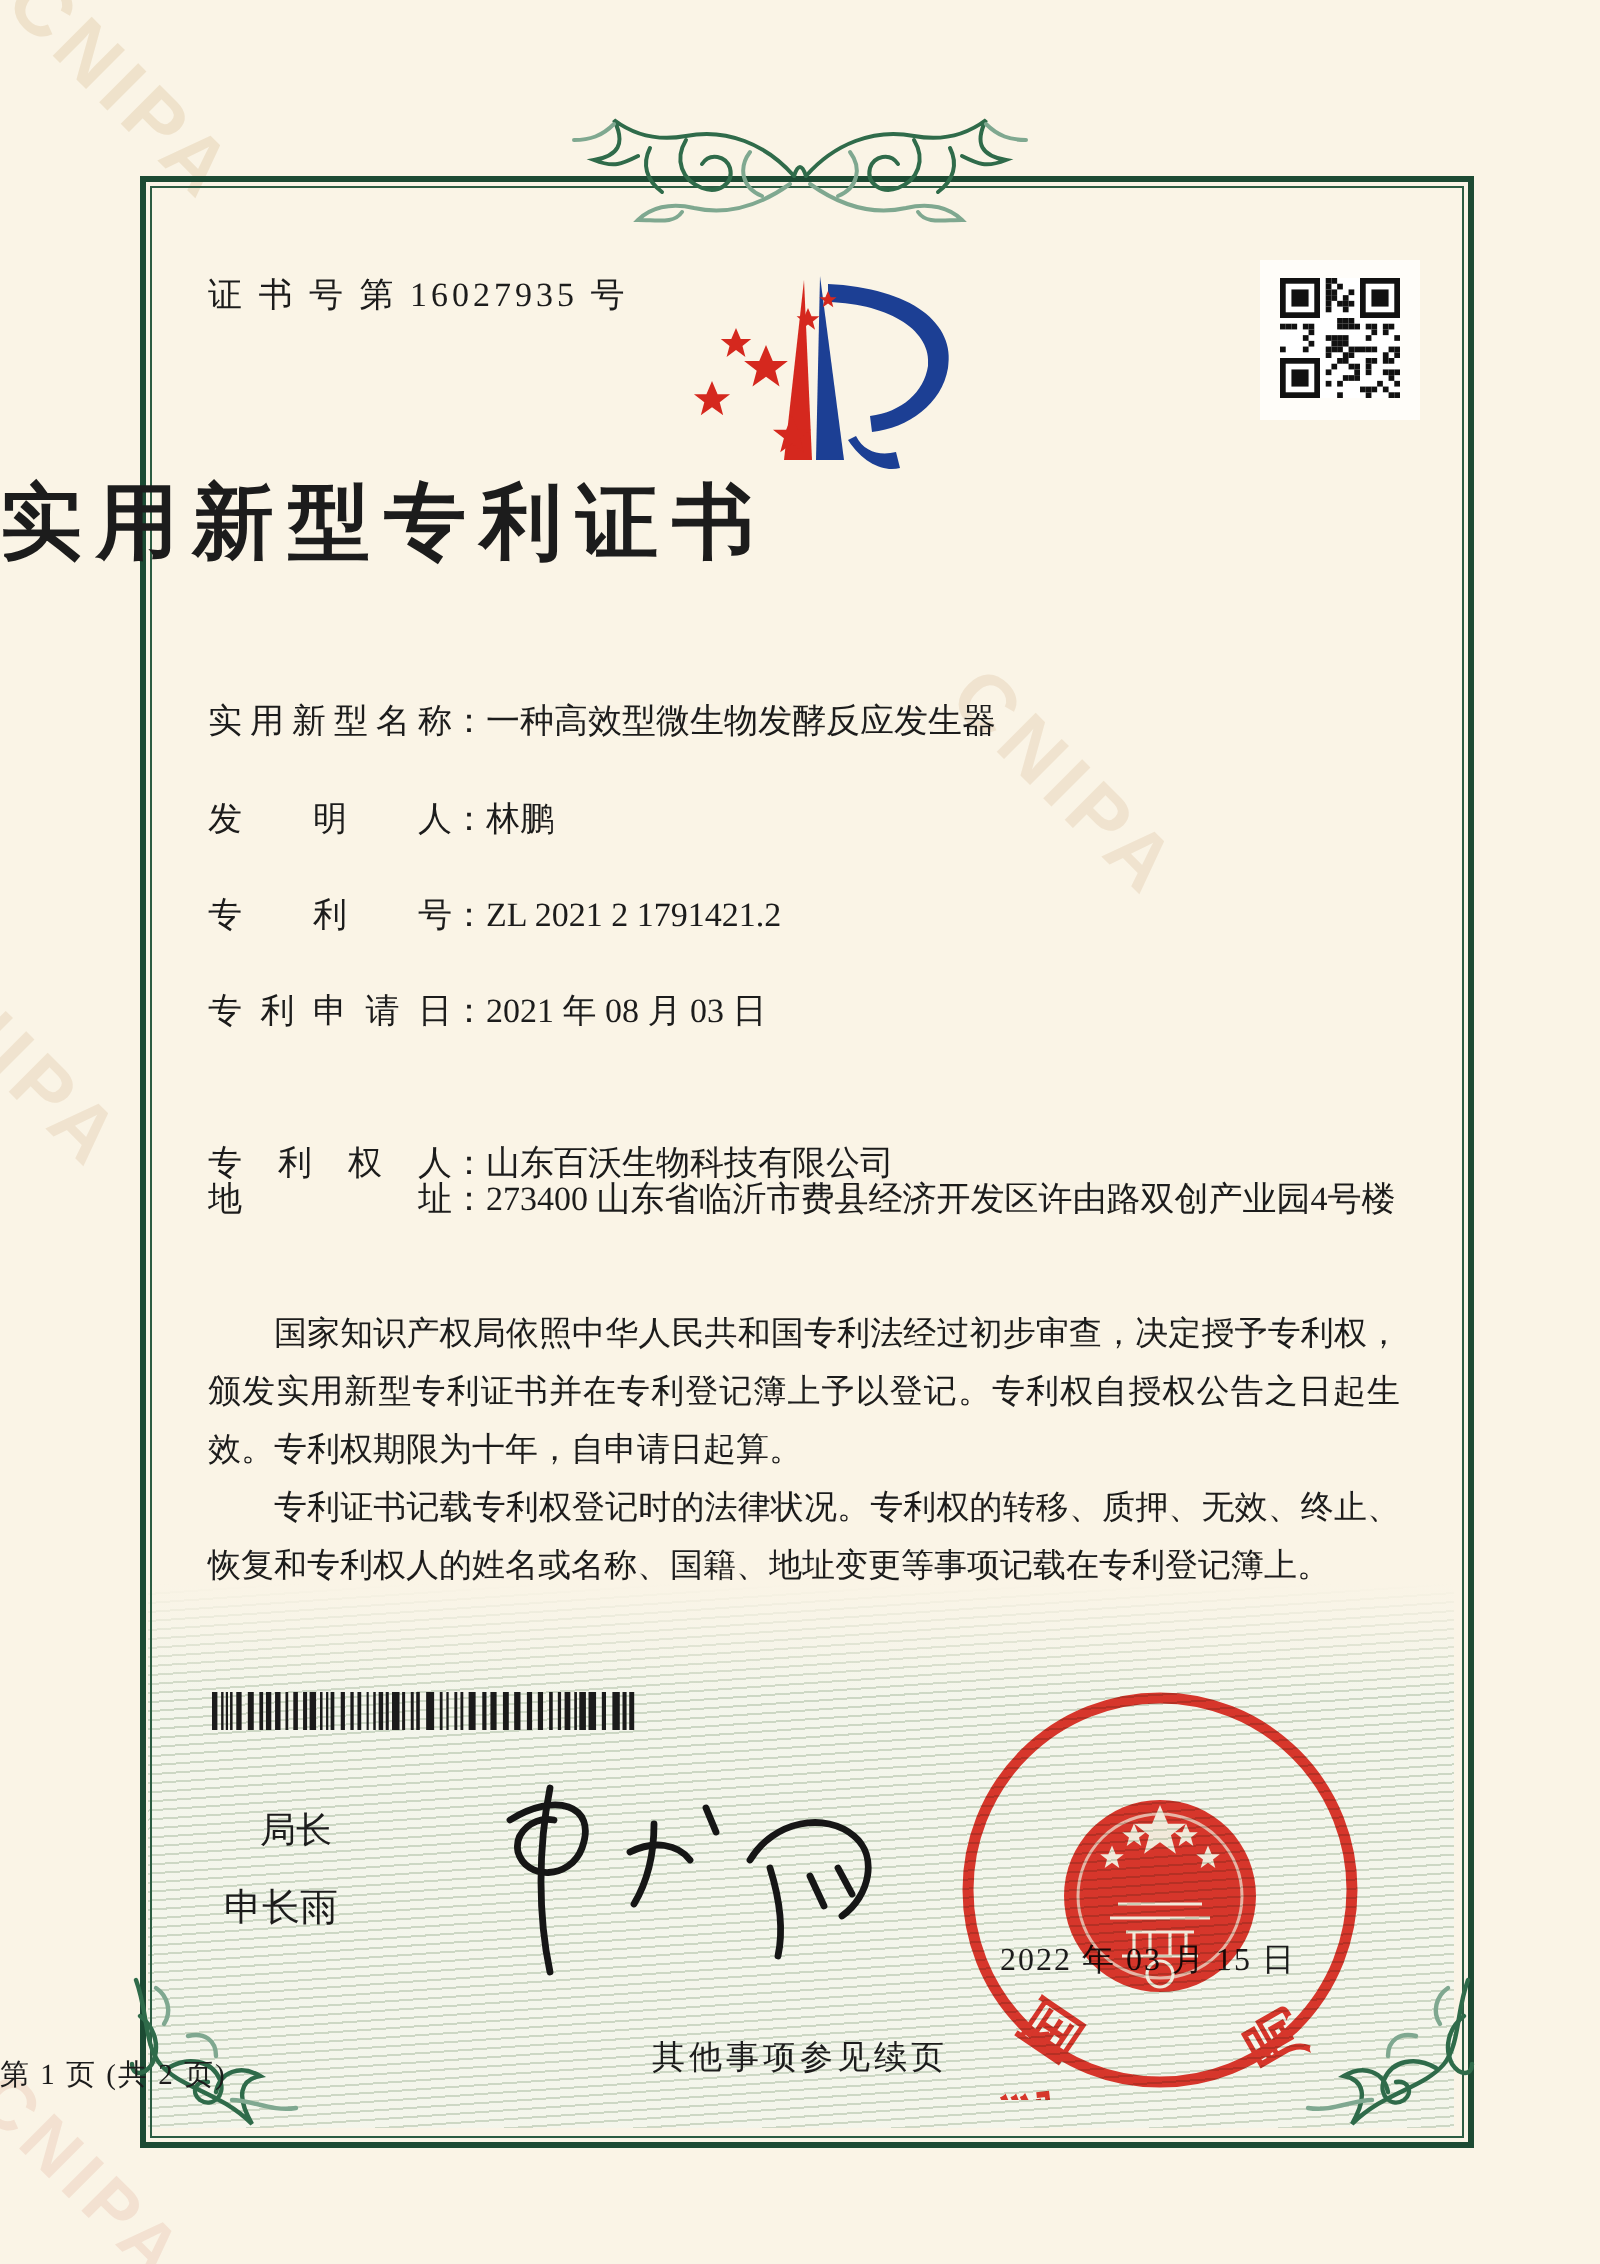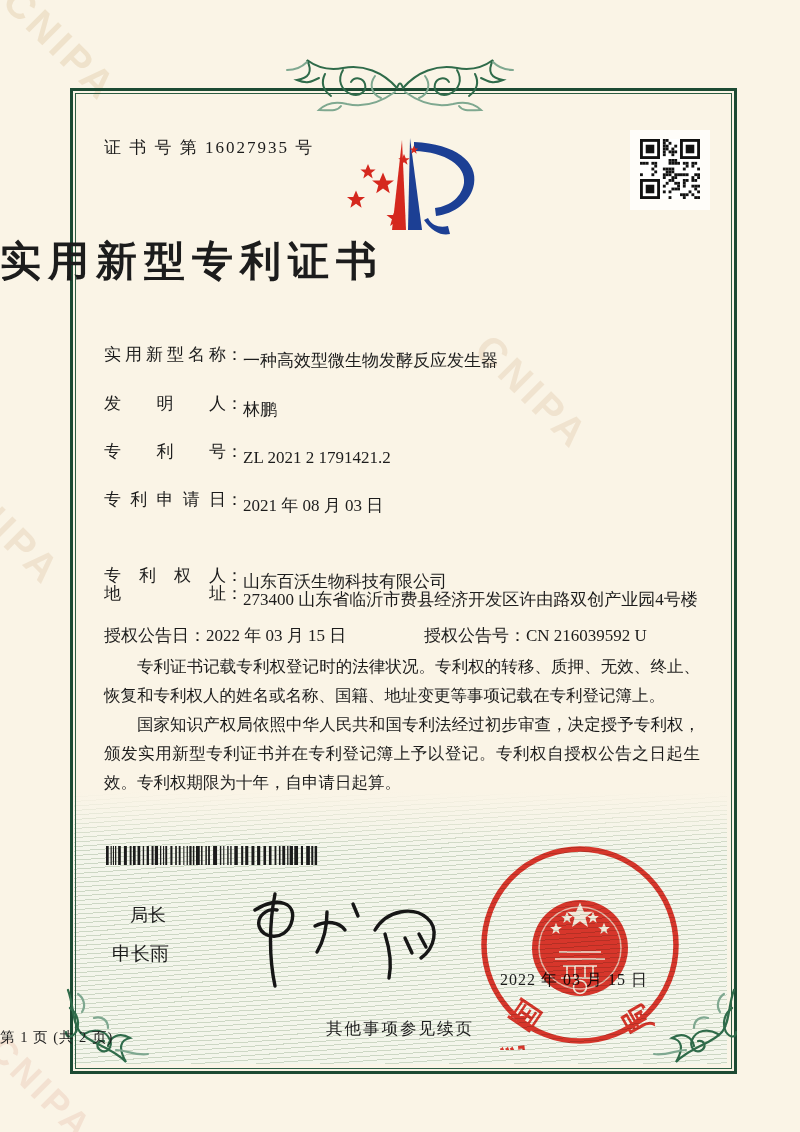--- a/index.html
+++ b/index.html
@@ -30,21 +30,21 @@
   .orn-br{left:652px;top:988px;transform:scaleX(-1);}
 
   .certno{position:absolute;left:104px;top:136px;font-size:17px;letter-spacing:2px;}
 
   .logo{position:absolute;left:338px;top:128px;}
   .qrpad{position:absolute;left:630px;top:130px;width:80px;height:80px;background:#fffdf9;}
   .qr{position:absolute;left:640px;top:139px;}
 
   .title{position:absolute;left:0;right:0;top:234px;text-align:left;font-size:41px;font-weight:bold;letter-spacing:7px;}
 
-  .row{position:absolute;left:104px;width:600px;font-size:17px;line-height:24px;display:flex;align-items:center;}
+  .row{position:absolute;left:104px;width:600px;font-size:17px;line-height:24px;display:flex;align-items:flex-end;}
   .row .lbl{display:inline-block;width:122px;text-align:justify;text-align-last:justify;flex:none;}
   .row .col{flex:none;}
   .row .val{display:inline-block;width:466px;margin-top:12px;}
   .r0{top:337px}.r1{top:386px}.r2{top:434px}.r3{top:482px}.r4{top:558px}.r5{top:576px}
   .grant{position:absolute;left:104px;top:624px;width:600px;font-size:17px;}
   .grant .g2{position:absolute;left:320px;top:0;}
 
   .paras{position:absolute;left:104px;top:652px;width:596px;font-size:16.5px;line-height:29px;text-align:justify;}
   .paras p{margin:0;text-indent:2em;}
 
@@ -264,28 +264,24 @@
     <span class="lbl">专利权人</span>
       <span class="col">：</span>
     <span class="val">山东百沃生物科技有限公司</span>
   </div>
   <div class="row r5">
     <span class="lbl">地址</span>
       <span class="col">：</span>
     <span class="val">273400 山东省临沂市费县经济开发区许由路双创产业园4号楼</span>
   </div>
 
-  <div class="grant">
-    <span>授权公告日：</span><span>2022 年 03 月 15 日</span>
-    <span class="g2"><span>授权公告号：</span><span>CN 216039592 U</span></span>
-  </div>
 
   <div class="paras">
+    <p>国家知识产权局依照中华人民共和国专利法经过初步审查，决定授予专利权，颁发实用新型专利证书并在专利登记簿上予以登记。专利权自授权公告之日起生效。专利权期限为十年，自申请日起算。</p>
     <p>专利证书记载专利权登记时的法律状况。专利权的转移、质押、无效、终止、恢复和专利权人的姓名或名称、国籍、地址变更等事项记载在专利登记簿上。</p>
-    <p>国家知识产权局依照中华人民共和国专利法经过初步审查，决定授予专利权，颁发实用新型专利证书并在专利登记簿上予以登记。专利权自授权公告之日起生效。专利权期限为十年，自申请日起算。</p>
   </div>
 
   <svg class="barcode" width="216" height="19" viewBox="0 0 216 19">
     <g id="bc-bars" fill="#1b1b1b">
         <rect x="1.00" y="0" width="2.70" height="19"></rect>
         <rect x="5.56" y="0" width="1.21" height="19"></rect>
         <rect x="7.89" y="0" width="1.11" height="19"></rect>
         <rect x="10.02" y="0" width="1.27" height="19"></rect>
         <rect x="13.14" y="0" width="2.67" height="19"></rect>
         <rect x="18.91" y="0" width="2.97" height="19"></rect>

